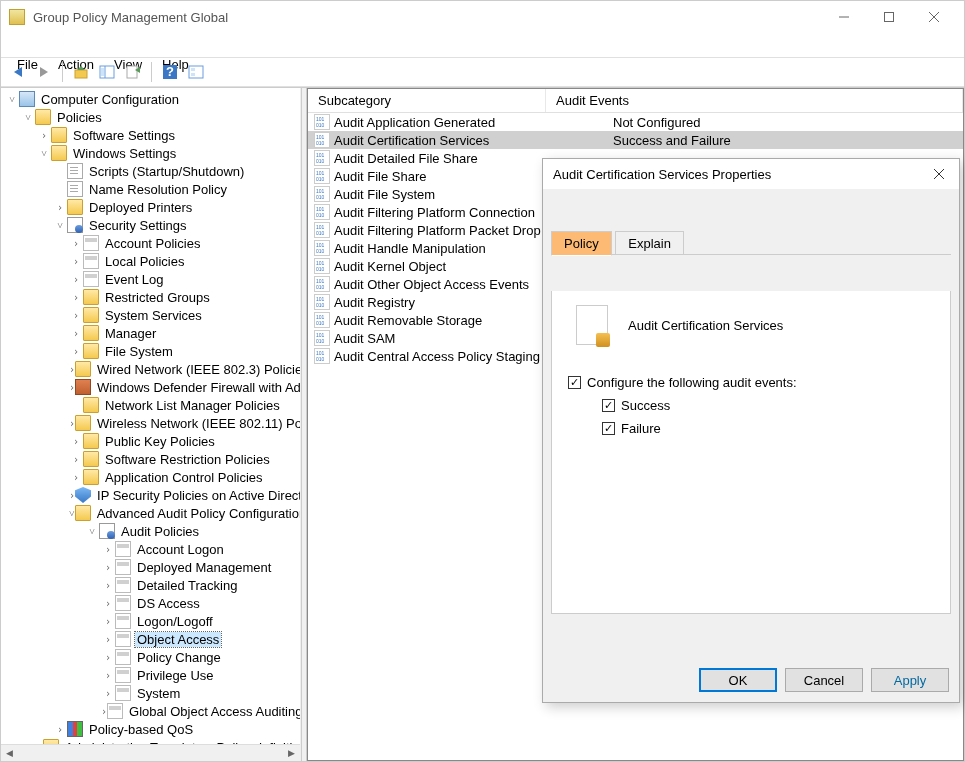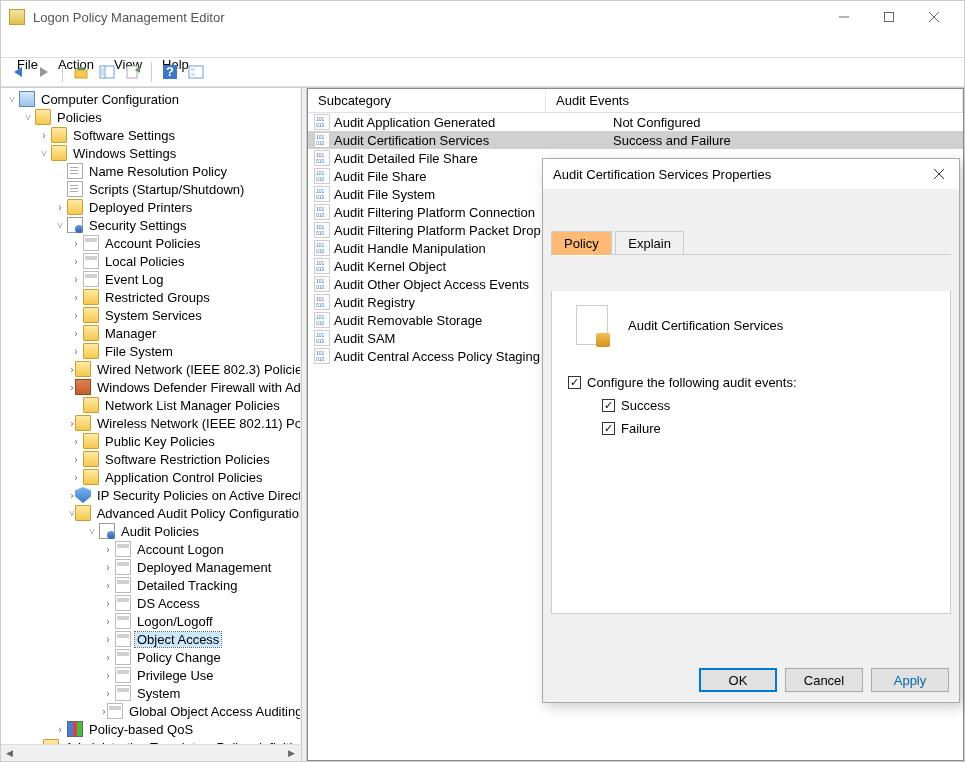--- a/index.html
+++ b/index.html
@@ -74,21 +74,21 @@
 .btn.disabled { color: #0369a1; }
 svg { display: block; }
 </style>
 </head>
 <body>
 
 <div class="window">
 
   <div class="titlebar">
     <div class="app-icon"></div>
-    <div class="title">Logon Policy Management Editor</div>
+    <div class="title">Group Policy Management Global</div>
     <div class="win-controls">
       <div class="win-btn">
         <svg width="10" height="10">
             <line x1="0" y1="5" x2="10" y2="5" stroke="#666"></line>
           </svg>
       </div>
       <div class="win-btn">
         <svg width="10" height="10">
             <rect x="0.5" y="0.5" width="9" height="9" fill="none" stroke="#666"></rect>
           </svg>
@@ -176,26 +176,26 @@
             <span class="label">Software Settings</span>
           </div>
           <div class="tree-row" style="padding-left: 36px;">
             <span class="twisty">˅</span>
             <span class="ticon folder"></span>
             <span class="label">Windows Settings</span>
           </div>
           <div class="tree-row" style="padding-left: 52px;">
             <span class="twisty none"></span>
             <span class="ticon doc"></span>
-            <span class="label">Name Resolution Policy</span>
+            <span class="label">Scripts (Startup/Shutdown)</span>
           </div>
           <div class="tree-row" style="padding-left: 52px;">
             <span class="twisty none"></span>
             <span class="ticon doc"></span>
-            <span class="label">Scripts (Startup/Shutdown)</span>
+            <span class="label">Name Resolution Policy</span>
           </div>
           <div class="tree-row" style="padding-left: 52px;">
             <span class="twisty">›</span>
             <span class="ticon folder"></span>
             <span class="label">Deployed Printers</span>
           </div>
           <div class="tree-row" style="padding-left: 52px;">
             <span class="twisty">˅</span>
             <span class="ticon sec"></span>
             <span class="label">Security Settings</span>

